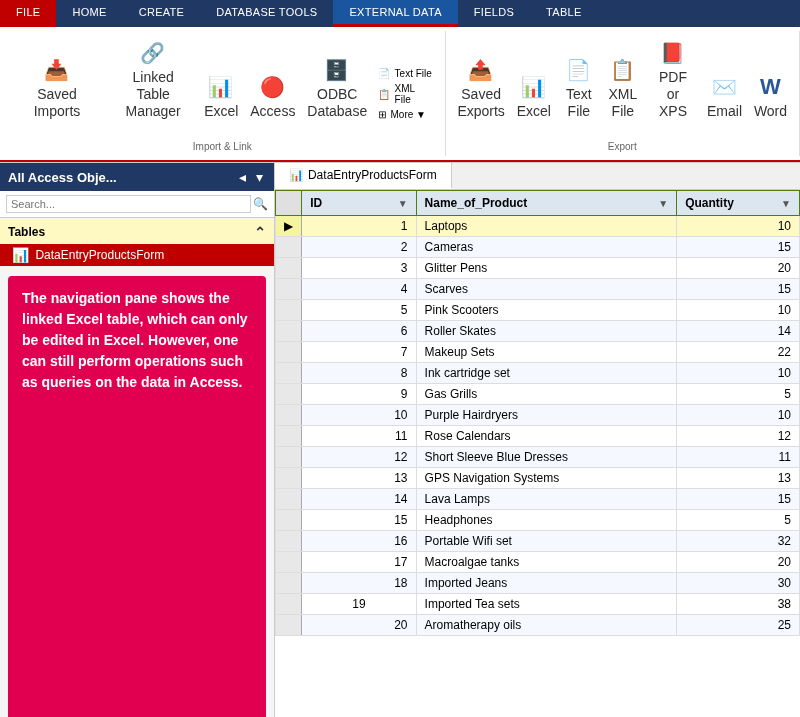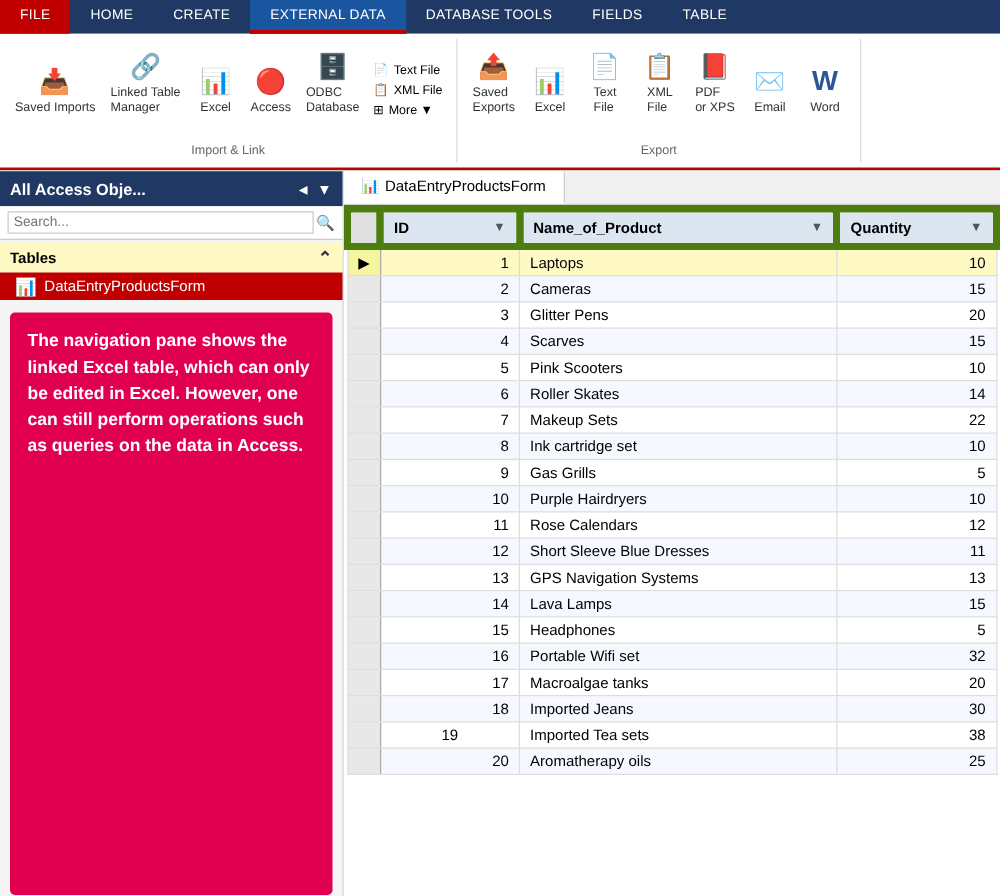--- a/index.html
+++ b/index.html
@@ -18,21 +18,21 @@
       letter-spacing: 0.3px;
     }
     .ribbon-tab:first-child { background: #c00000; }
 
     .ribbon-content { display: flex; background: #fff; padding: 4px 0; border-bottom: 2px solid #c00000; }
     .ribbon-group { display: flex; flex-direction: column; align-items: center; border-right: 1px solid #ddd; padding: 4px 8px; min-width: 60px; }
     .ribbon-group-items { display: flex; gap: 4px; align-items: flex-end; }
     .ribbon-group-label { font-size: 10px; color: #666; margin-top: 20px; }
     .ribbon-btn { display: flex; flex-direction: column; align-items: center; cursor: pointer; padding: 2px 4px; min-width: 40px; }
     .ribbon-btn-icon { width: 32px; height: 32px; display: flex; align-items: center; justify-content: center; font-size: 20px; }
-    .ribbon-btn-label { font-size: 10px; color: #333; line-height: 1.2; }
+    .ribbon-btn-label { font-size: 14px; color: #333; text-align: center; line-height: 1.2; }
     .ribbon-small-group { display: flex; flex-direction: column; gap: 2px; }
     .ribbon-small-btn { display: flex; align-items: center; gap: 4px; cursor: pointer; padding: 1px 3px; font-size: 10px; }
 
     
     .icon-saved-imports { color: #1565C0; }
     .icon-linked-table { color: #1565C0; }
     .icon-excel { color: #217346; }
     .icon-access { color: #c00000; }
     .icon-odbc { color: #555; }
     .icon-excel2 { color: #217346; }
@@ -79,21 +79,21 @@
     .data-tab-bar { display: flex; background: #f0f0f0; border-bottom: 1px solid #ccc; }
     .data-tab { padding: 5px 14px; font-size: 12px; background: #d0d0d0; border-right: 1px solid #ccc; cursor: pointer; display: flex; align-items: center; gap: 4px; }
     .data-tab.active { background: #fff; border-bottom: 2px solid #fff; }
     .data-tab-icon { color: #217346; font-size: 12px; }
 
     
     .data-table-container { flex: 1; overflow-y: auto; }
     table { width: 100%; border-collapse: collapse; }
     thead th {
       background: #dce6f1;
-      border: 6px solid #4d7c0f;
+      border: 1px solid #4d7c0f;
       padding: 5px 8px;
       font-size: 12px;
       font-weight: bold;
       text-align: left;
       position: sticky;
       top: 0;
       z-index: 1;
     }
     thead th .col-header { display: flex; justify-content: space-between; align-items: center; }
     thead th .sort-arrow { color: #555; font-size: 10px; }
@@ -105,22 +105,22 @@
     .qty-cell { text-align: right; }
   </style>
 </head>
 <body>
 
 <div class="ribbon">
   <div class="ribbon-tabs">
     <div class="ribbon-tab" style="background:#c00000;">FILE</div>
     <div class="ribbon-tab">HOME</div>
     <div class="ribbon-tab">CREATE</div>
+    <div class="ribbon-tab">DATABASE TOOLS</div>
     <div class="ribbon-tab" style="background:#1a56a0; border-bottom: 3px solid #c00000;">EXTERNAL DATA</div>
-    <div class="ribbon-tab">DATABASE TOOLS</div>
     <div class="ribbon-tab">FIELDS</div>
     <div class="ribbon-tab">TABLE</div>
   </div>
 
   <div class="ribbon-content">
 
     <div class="ribbon-group">
       <div class="ribbon-group-items">
         <div class="ribbon-btn">
           <div class="ribbon-btn-icon icon-saved-imports">📥</div>

